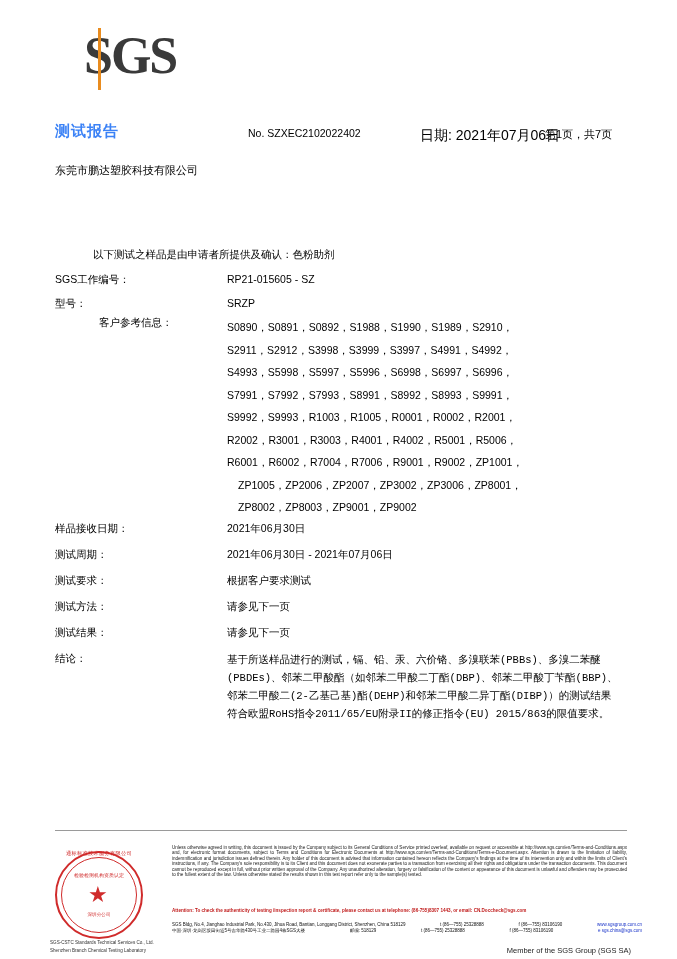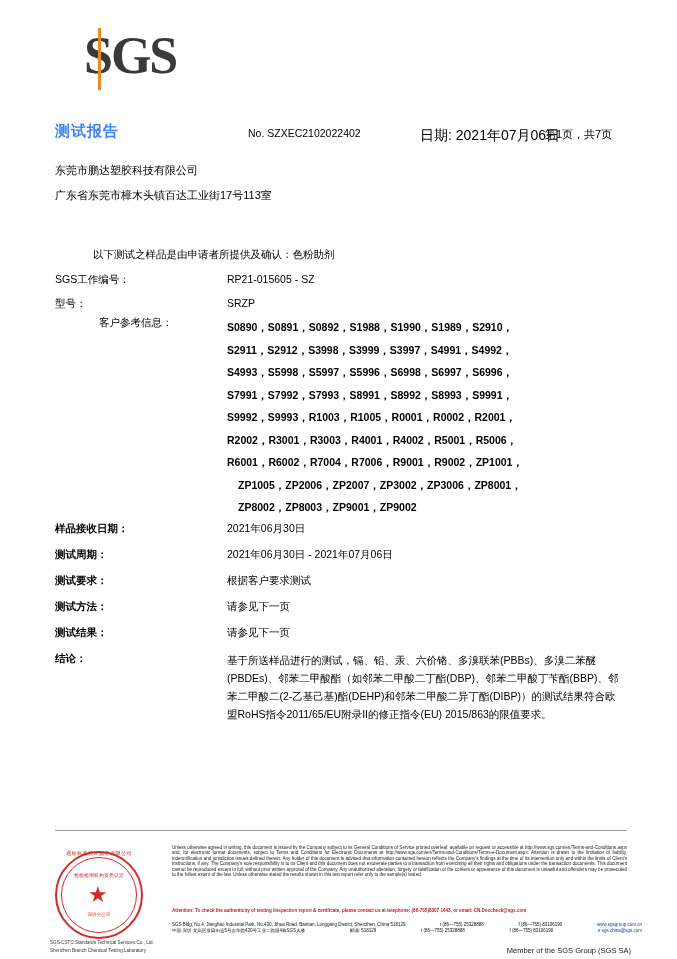--- a/index.html
+++ b/index.html
@@ -132,21 +132,20 @@
   .ref-label {
     position: absolute;
     left: 0;
     top: 0;
     width: 172px;
     font-size: 10.5px;
     margin-left: 44px;
   }
   .ref-lines {
     margin-left: 172px;
-    font-weight: bold;
   }
   .ref-line {
     font-size: 10.5px;
     line-height: 22.5px;
     white-space: pre;
   }
   .ref-line.indent {
     padding-left: 11px;
   }
 
@@ -156,26 +155,26 @@
     left: 55px;
     top: 521px;
     width: 575px;
   }
   .rows2 .row {
     margin-bottom: 11px;
   }
   .rows2 .row-label {
     width: 172px;
     flex: 0 0 172px;
-    font-weight: bold;
   }
   .concl-text {
     font-size: 10.5px;
     line-height: 18px;
     width: 392px;
+    font-family: Liberation Mono, monospace;
   }
 
   
   .footer-rule {
     position: absolute;
     left: 55px;
     top: 830px;
     width: 572px;
     border-top: 1px solid #9a9a9a;
   }
@@ -310,21 +309,20 @@
     <div class="logo-text">SGS</div>
   </div>
   <div class="logo-bar"></div>
 
   <div class="report-title">测试报告</div>
   <div class="report-no">No. SZXEC2102022402</div>
   <div class="report-date">日期: 2021年07月06日</div>
   <div class="report-page">第1页，共7页</div>
 
   <div class="company-name">东莞市鹏达塑胶科技有限公司</div>
-  <div class="company-addr">广东省东莞市樟木头镇百达工业街17号113室</div>
 
   <div class="sample-decl">以下测试之样品是由申请者所提供及确认：色粉助剂</div>
 
   <div class="rows">
     <div class="row">
       <div class="row-label">SGS工作编号：</div>
       <div class="row-value">RP21-015605 - SZ</div>
     </div>
     <div class="row">
       <div class="row-label">型号：</div>

